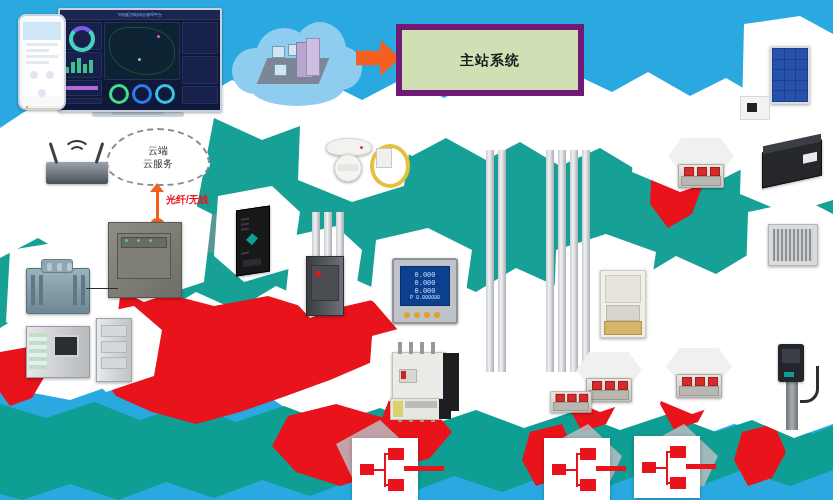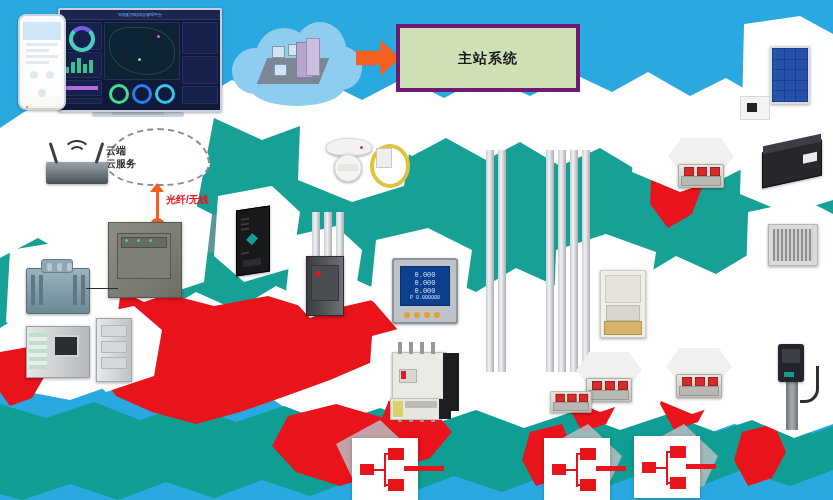--- a/index.html
+++ b/index.html
@@ -5,21 +5,21 @@
   html,body{margin:0;padding:0;background:#fff;}
   body{font-family:"Liberation Sans","DejaVu Sans",sans-serif;}
   #stage{position:relative;width:833px;height:500px;overflow:hidden;background:#29a9e0;}
   .abs{position:absolute;}
   .teal{background:#0f9e93;}
   .red{background:#e8131b;}
 
   
   #title-card{
     left:396px;top:24px;width:176px;height:60px;
-    background:#cfe0b4;border:4px solid #701a75;
+    background:#cfe0b4;border:6px solid #701a75;
     display:flex;flex-direction:column;align-items:center;justify-content:center;
     color:#1a1a1a;line-height:1.45;
   }
   #title-card .t1{font-size:14px;font-weight:bold;letter-spacing:1px;}
   #title-card .t2{font-size:13px;font-weight:bold;letter-spacing:.5px;}
 
   
   #orange-arrow{left:356px;top:40px;width:44px;height:36px;background:#f4601f;
      clip-path:polygon(0% 30%,55% 30%,55% 0%,100% 50%,55% 100%,55% 70%,0% 70%);}
 
@@ -56,21 +56,21 @@
   #cloud-blue{left:228px;top:18px;width:136px;height:92px;}
   .cbubble{position:absolute;background:#8ecdf0;border-radius:50%;}
   #cloud-blue .srv-base{position:absolute;left:34px;top:40px;width:62px;height:26px;background:#7b8794;transform:skewX(-22deg);}
   #cloud-blue .pc{position:absolute;width:11px;height:10px;background:#cfe4f5;border:1px solid #7e97ad;}
   #cloud-blue .tower{position:absolute;left:68px;top:24px;width:15px;height:34px;background:#b9a6cf;border:1px solid #8b7aa6;}
   #cloud-blue .tower2{position:absolute;left:78px;top:20px;width:12px;height:36px;background:#cdbfe0;border:1px solid #9a8cb5;}
 
   
   #cloud-dash{left:106px;top:128px;width:104px;height:58px;}
   #cloud-dash .body{position:absolute;inset:0;border:2px dashed #8d8d8d;border-radius:50% 50% 45% 45%/62% 62% 38% 38%;background:#fff;}
-  #cloud-dash .lbl{position:absolute;inset:0;display:flex;flex-direction:column;align-items:flex-start;justify-content:center;font-size:10px;color:#333;line-height:1.35;font-weight:bold;}
+  #cloud-dash .lbl{position:absolute;inset:0;display:flex;flex-direction:column;align-items:center;justify-content:center;font-size:10px;color:#333;line-height:1.35;}
   #fiber-arrow{left:156px;top:188px;width:3px;height:36px;background:#f4601f;}
   #fiber-head{left:150px;top:183px;width:0;height:0;border-left:7px solid transparent;border-right:7px solid transparent;border-bottom:9px solid #f4601f;}
   #fiber-dot{left:150px;top:218px;width:15px;height:15px;background:#f4601f;border-radius:50%;}
   #fiber-label{left:166px;top:193px;font-size:10px;font-weight:bold;color:#e8131b;white-space:nowrap;}
 
   
   #router{left:46px;top:162px;width:62px;height:22px;background:linear-gradient(#9aa3ab,#4a5158);border-radius:2px;}
   #router .ant{position:absolute;width:3px;height:22px;background:#3a4047;border-radius:2px;}
   #router .wave{position:absolute;border:2px solid #333;border-bottom-color:transparent;border-left-color:transparent;border-right-color:transparent;border-radius:50%;}
   .shadow{box-shadow:0 1px 3px rgba(0,0,0,.35);}

